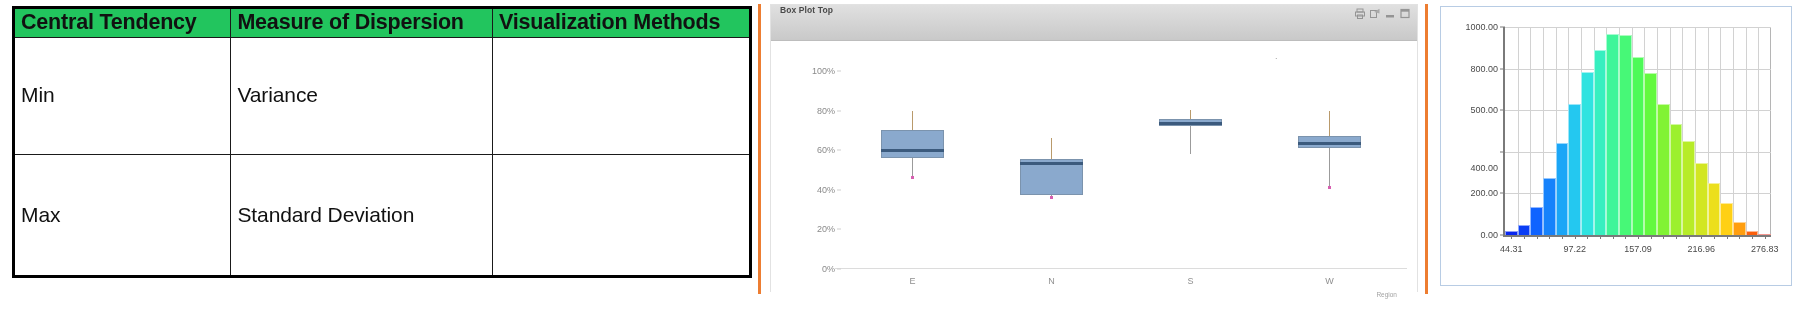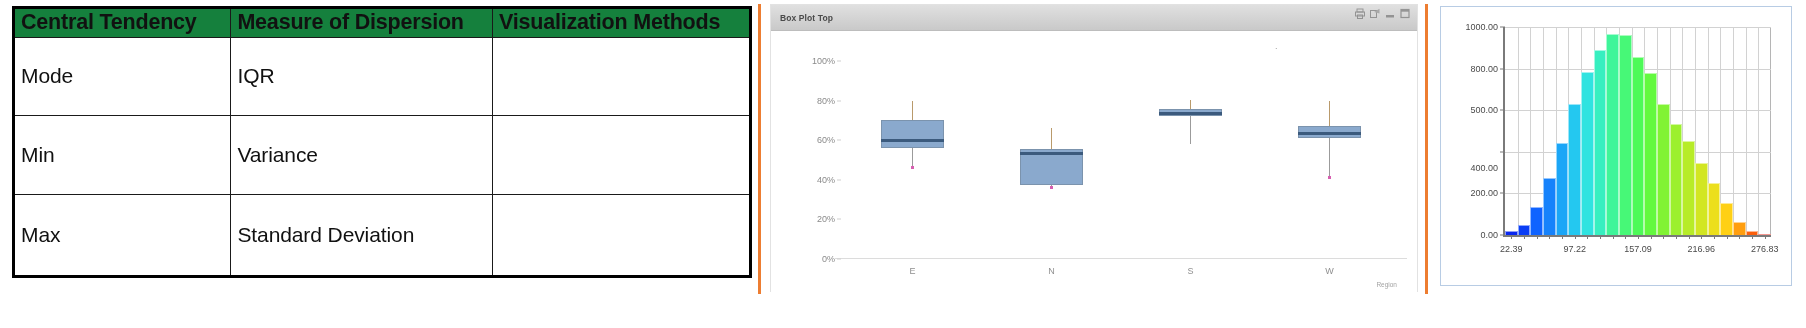--- a/index.html
+++ b/index.html
@@ -34,21 +34,21 @@
     padding: 2px 6px 3px 6px;
     text-align: left;
     vertical-align: middle;
     font-size: 21px;
     line-height: 1.05;
     color: #111111;
     white-space: nowrap;
     overflow: hidden;
   }
   table.stats-table th {
-    background: #15803d;
+    background: #22c55e;
     font-weight: bold;
     font-size: 21.5px;
     letter-spacing: -0.2px;
   }
   table.stats-table td {
     background: #ffffff;
     font-weight: normal;
     letter-spacing: -0.1px;
   }
   table.stats-table col.c1 { width: 29.5%; }
@@ -69,25 +69,24 @@
   
   #panel-boxplot {
     position: absolute;
     left: 770px; top: 4px;
     width: 648px; height: 288px;
     background: #ffffff;
     border: 1px solid #e2e2e2;
   }
   #boxplot-titlebar {
     position: relative;
-    height: 26px;
+    height: 36px;
     background: linear-gradient(#e0e0e0, #c9c9c9);
     border-bottom: 1px solid #bdbdbd;
     display: flex;
-    align-items: center;
   }
   #boxplot-titlebar .win-title {
     font-size: 8.5px;
     font-weight: bold;
     color: #4a4a4a;
     padding-left: 9px;
     letter-spacing: 0.1px;
   }
   #boxplot-window-controls {
     position: absolute;
@@ -283,25 +282,20 @@
           <col class="c3">
         </colgroup>
       <thead>
         <tr>
           <th>Central Tendency</th>
           <th>Measure of Dispersion</th>
           <th>Visualization Methods</th>
         </tr>
       </thead>
       <tbody>
-        <tr>
-          <td>Mode</td>
-          <td>IQR</td>
-          <td></td>
-        </tr>
         <tr>
           <td>Min</td>
           <td>Variance</td>
           <td></td>
         </tr>
         <tr>
           <td>Max</td>
           <td>Standard Deviation</td>
           <td></td>
         </tr>
@@ -463,21 +457,21 @@
           <div class="hist-ylabel" style="top: 40%;">500.00</div>
           <div class="hist-ytick" style="top: 40%;"></div>
           <div class="hist-ylabel" style="top: 60%; margin-top: 16px;">400.00</div>
           <div class="hist-ytick" style="top: 60%;"></div>
           <div class="hist-ylabel" style="top: 80%; margin-left: 44px;">200.00</div>
           <div class="hist-ytick" style="top: 80%;"></div>
           <div class="hist-ylabel" style="top: 100%;">0.00</div>
           <div class="hist-ytick" style="top: 100%;"></div>
         </div>
       <div id="hist-xaxis">
-          <div class="hist-xlabel" style="left: 2.38095%;">22.39</div>
+          <div class="hist-xlabel" style="left: 2.38095%;">44.31</div>
           <div class="hist-xlabel" style="left: 26.1905%;">97.22</div>
           <div class="hist-xlabel" style="left: 50%;">157.09</div>
           <div class="hist-xlabel" style="left: 73.8095%;">216.96</div>
           <div class="hist-xlabel" style="left: 97.619%;">276.83</div>
           <div class="hist-xtick" style="left: 2.38095%;"></div>
           <div class="hist-xtick" style="left: 7.14286%;"></div>
           <div class="hist-xtick" style="left: 11.9048%;"></div>
           <div class="hist-xtick" style="left: 16.6667%;"></div>
           <div class="hist-xtick" style="left: 21.4286%;"></div>
           <div class="hist-xtick" style="left: 26.1905%;"></div>

